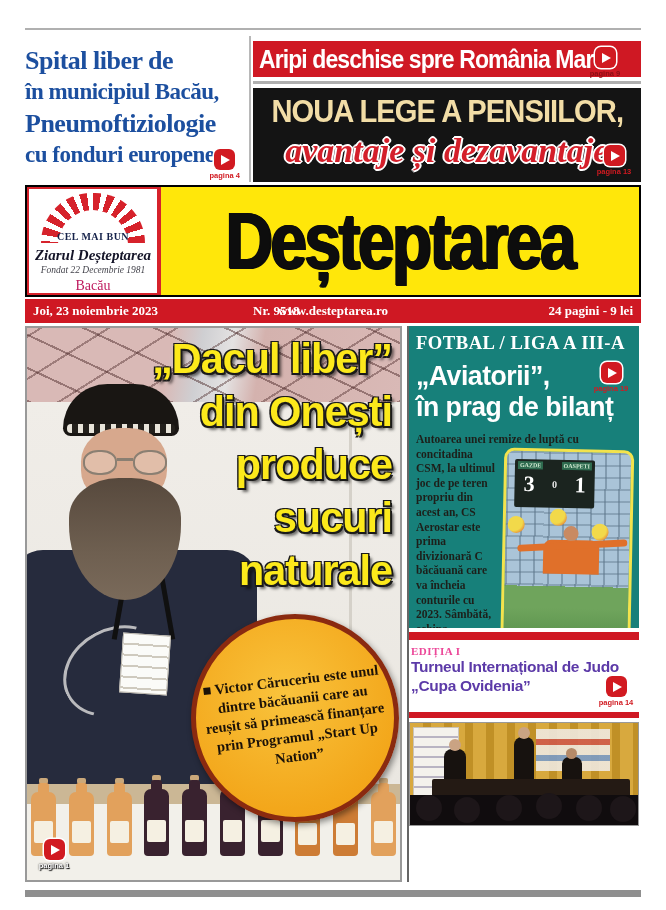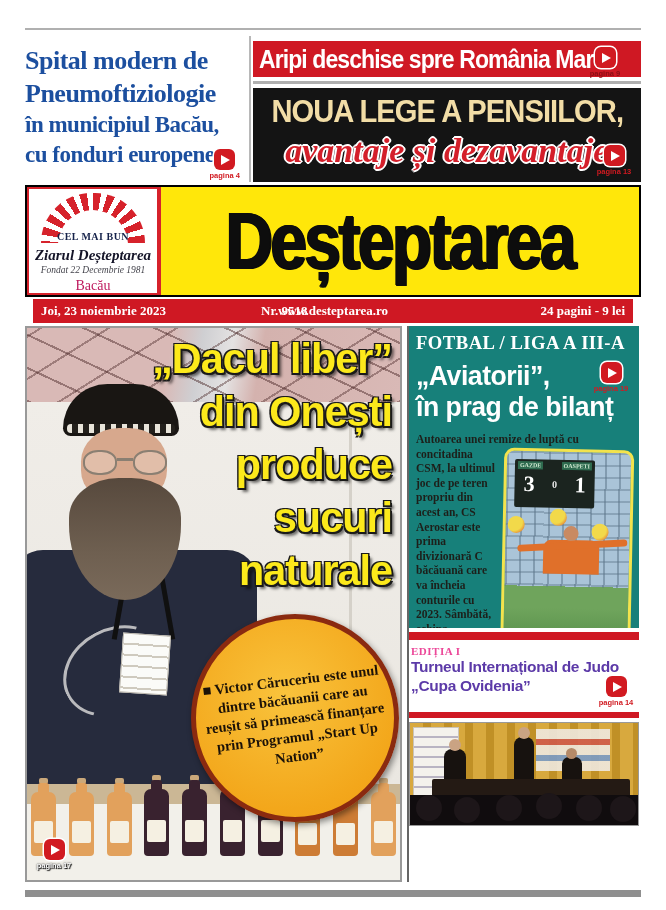--- a/index.html
+++ b/index.html
@@ -41,21 +41,21 @@
   .lb-top { position:absolute; left:0; right:0; bottom:1px; z-index:2; font-family:"Liberation Serif", serif; font-weight:bold;
     font-size:10px; color:#15224a; letter-spacing:0.5px; }
   .lb-name { font-family:"Liberation Serif", serif; font-weight:bold; font-style:italic; font-size:15px; color:#141428; margin-top:4px; }
   .lb-founded { font-family:"Liberation Serif", serif; font-style:italic; font-size:9.5px; color:#44444c; margin-top:1px; }
   .lb-city { font-family:"Liberation Serif", serif; font-size:14px; color:#be185d; margin-top:3px; }
   .mast-title-wrap { flex:1; display:flex; align-items:center; justify-content:center; border-left:2px solid #d6222b; }
   .mast-title { font-weight:bold; font-size:80px; color:#0d0d0d; letter-spacing:-3px; transform:scaleX(0.82);
     text-shadow:1px 0 0 #0d0d0d, -1px 0 0 #0d0d0d, 0 1px 0 #0d0d0d, 2px 1px 0 #0d0d0d; white-space:nowrap; }
 
   
-  .infobar { margin:2px 33px 0; height:24px; background:#cf1823; position:relative; color:#fff;
+  .infobar { margin:2px 25px 0; height:24px; background:#cf1823; position:relative; color:#fff;
     font-family:"Liberation Serif", serif; font-weight:bold; font-size:13px; line-height:24px; }
   .ib-date { position:absolute; left:8px; }
   .ib-issue { position:absolute; left:228px; }
   .ib-site { position:absolute; left:0; right:0; text-align:center; }
   .ib-price { position:absolute; right:8px; }
 
   
   .pbadge { display:inline-flex; flex-direction:column; align-items:center; width:38px; }
   .pb-sq { width:21px; height:21px; background:#d11a21; border-radius:6px; box-shadow:0 0 0 1.5px #fff;
     display:flex; align-items:center; justify-content:center; }
@@ -184,23 +184,23 @@
 </style>
 </head>
 <body>
 
 <div class="page">
 
   <div class="hairline top-hairline"></div>
 
   <div class="teaser-row">
     <div class="teaser-left">
-      <div class="t-line t-big">Spital modern de</div>
+      <div class="t-line t-big">Spital liber de</div>
+      <div class="t-line t-small">în municipiul Bacău,</div>
       <div class="t-line t-big">Pneumoftiziologie</div>
-      <div class="t-line t-small">în municipiul Bacău,</div>
       <div class="t-line t-small">cu fonduri europene</div>
       <span class="pbadge">
         <span class="pb-sq">
             <span class="pb-tri"></span>
           </span>
         <span class="pb-lbl">pagina 4</span>
       </span>
     </div>
     <div class="t-vdiv"></div>
     <div class="teaser-right">
@@ -327,21 +327,21 @@
         <div>sucuri</div>
         <div>naturale</div>
       </div>
       <div class="pm-bubble">
         <span class="bub-text">■ Victor Căruceriu este unul dintre băcăuanii care au reușit să primească finanțare prin Programul „Start Up Nation”</span>
       </div>
       <span class="pbadge on-photo">
         <span class="pb-sq">
             <span class="pb-tri"></span>
           </span>
-        <span class="pb-lbl">pagina 17</span>
+        <span class="pb-lbl">pagina 1</span>
       </span>
     </div>
 
     <div class="right-col">
 
       <div class="fb-box">
         <div class="fb-kicker">FOTBAL / LIGA A III-A</div>
         <div class="fb-head">
           <div class="fb-h1">„Aviatorii”,</div>
           <div class="fb-h2">în prag de bilanț</div>

